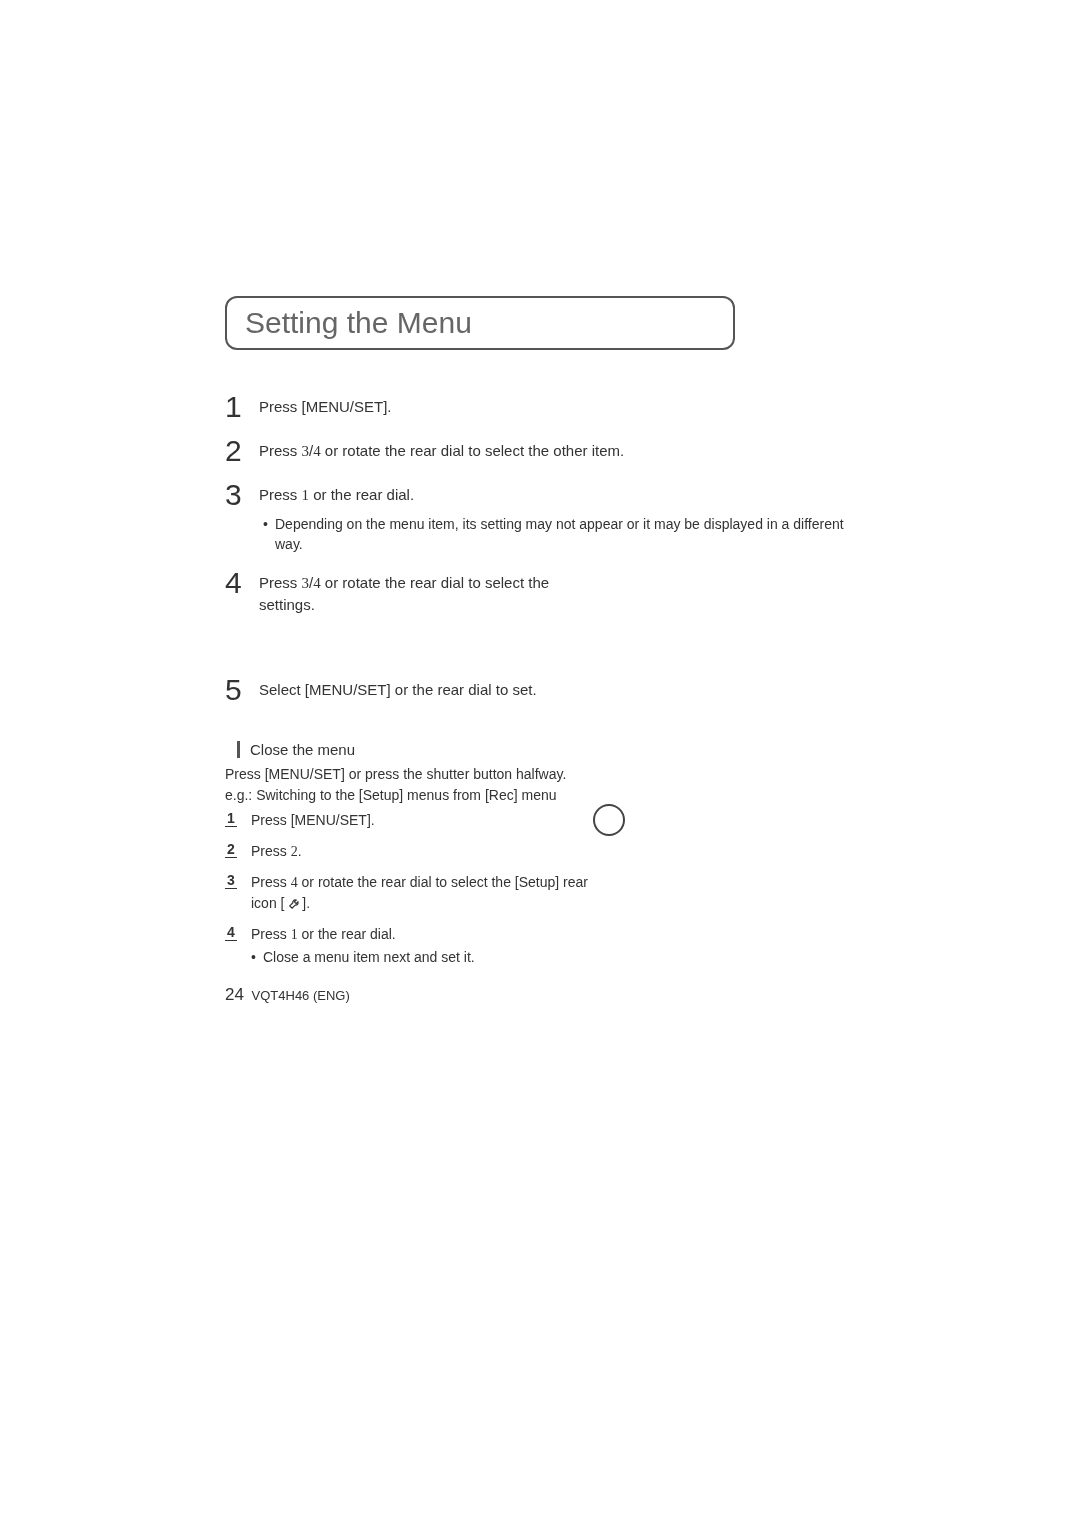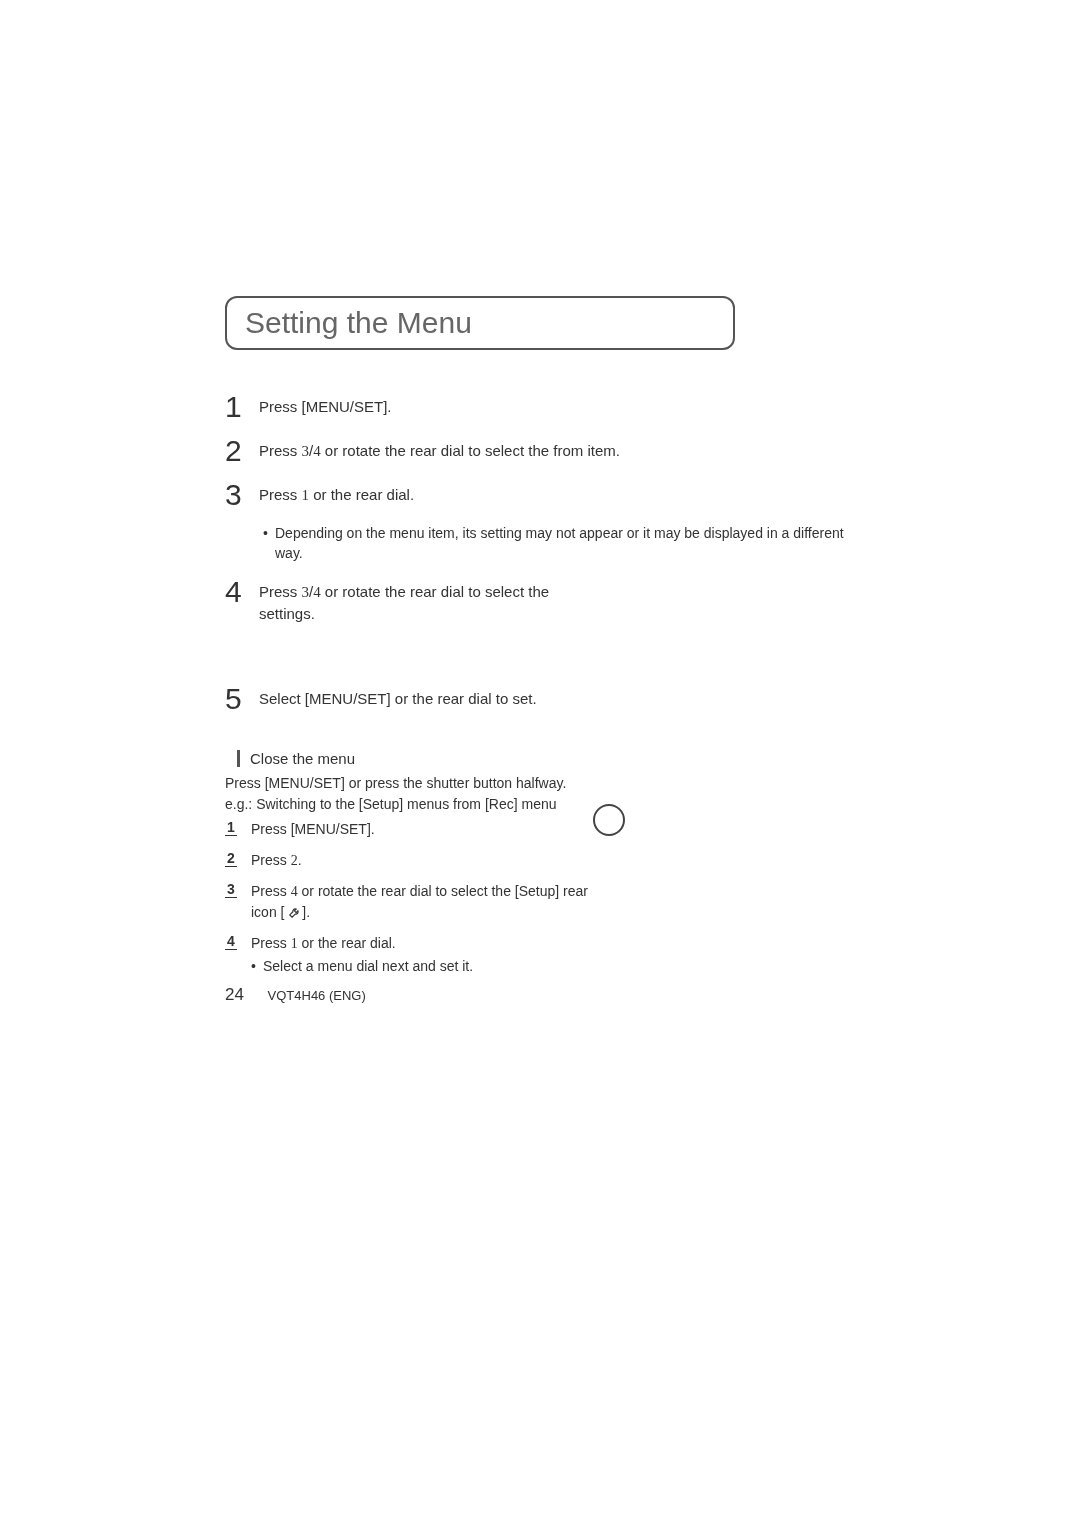--- a/index.html
+++ b/index.html
@@ -59,21 +59,21 @@
     line-height: 1.4;
   }
   .step-line .sym {
     font-family: "Times New Roman", serif;
   }
   .step-bullet {
     display: flex;
     font-size: 14px;
     color: #333;
     line-height: 1.4;
-    margin-top: 18px;
+    margin-top: 9px;
     padding-left: 4px;
   }
   .step-bullet .dot {
     width: 12px;
     flex-shrink: 0;
   }
   .step-bullet .dot::before { content: "•"; }
   .step-bullet .txt { flex-grow: 1; }
   .subhead {
     border-left: 3px solid #555;
@@ -141,21 +141,21 @@
     border: 2.5px solid #444;
     border-radius: 50%;
   }
   .footer {
     position: absolute;
     left: 225px;
     top: 985px;
     font-size: 13px;
     color: #333;
   }
-  .footer .pn { font-size: 17px; font-weight: 400; margin-right: 20px; }
+  .footer .pn { font-size: 17px; font-weight: 400; margin-right: 4px; }
   .spacer-lg { height: 46px; }
 </style>
 </head>
 <body>
 
 <div class="page">
   <div class="content">
 
     <div class="title-frame">
       <span class="title-text">Setting the Menu</span>
@@ -167,21 +167,21 @@
         <div class="step-num">1</div>
         <div class="step-body">
           <div class="step-line">Press [MENU/SET].</div>
         </div>
       </div>
 
       <div class="step-row">
         <div class="step-num">2</div>
         <div class="step-body">
           <div class="step-line">
-            <span>Press </span><span class="sym">3</span><span>/</span><span class="sym">4</span><span> or rotate the rear dial to select the from item.</span>
+            <span>Press </span><span class="sym">3</span><span>/</span><span class="sym">4</span><span> or rotate the rear dial to select the other item.</span>
           </div>
         </div>
       </div>
 
       <div class="step-row">
         <div class="step-num">3</div>
         <div class="step-body">
           <div class="step-line">
             <span>Press </span><span class="sym">1</span><span> or the rear dial.</span>
           </div>
@@ -242,21 +242,21 @@
           </span><span>].</span>
         </div>
       </div>
 
       <div class="mini-row">
         <div class="mini-num"><span class="inner">4</span></div>
         <div class="mini-body">
           <span>Press </span><span class="sym">1</span><span> or the rear dial.</span>
           <div class="sub-bullet">
             <span class="dot"></span>
-            <span>Select a menu dial next and set it.</span>
+            <span>Close a menu item next and set it.</span>
           </div>
         </div>
       </div>
 
     </div>
 
   </div>
 
   <div class="dial-icon"></div>
 

